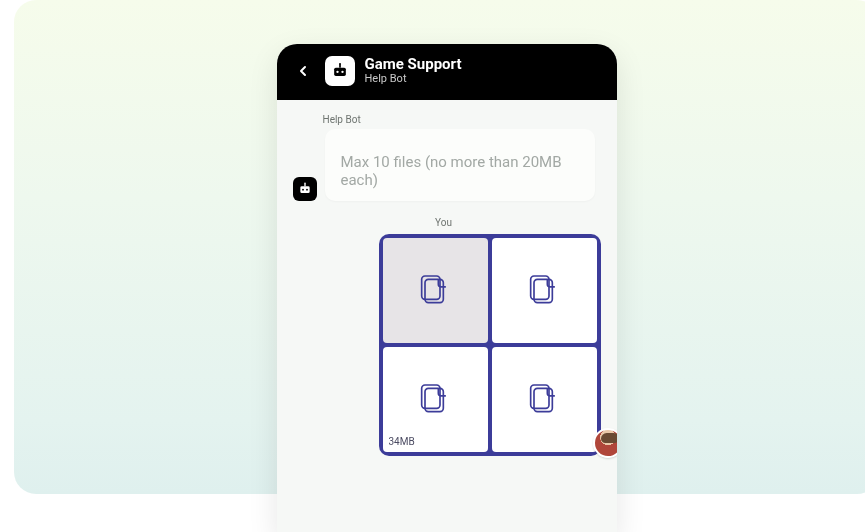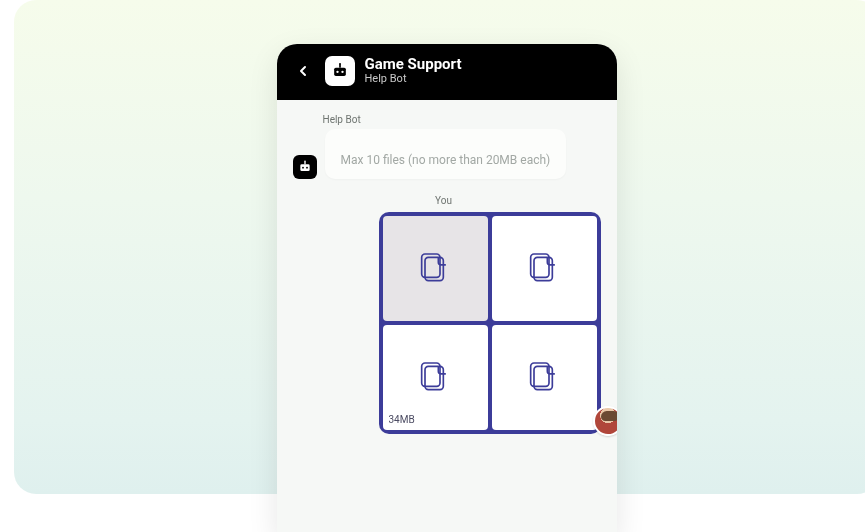--- a/index.html
+++ b/index.html
@@ -73,21 +73,21 @@
       padding: 14px 16px 12px 16px;
       max-width: 270px;
       box-shadow: 0 1px 2px rgba(0,0,0,0.03);
     }
     .bubble .msg {
       font-size: 13px;
       line-height: 1.55;
       color: #161816;
     }
     .bubble .hint {
-      font-size: 12px;
+      font-size: 15px;
       color: #a2a8a4;
       margin-top: 10px;
     }
     .you-label {
       font-size: 10px;
       color: #6e7470;
       text-align: center;
       margin: 16px 6px 6px 0;
     }
     .upload-wrap { display:flex; justify-content: flex-end; position: relative; }

